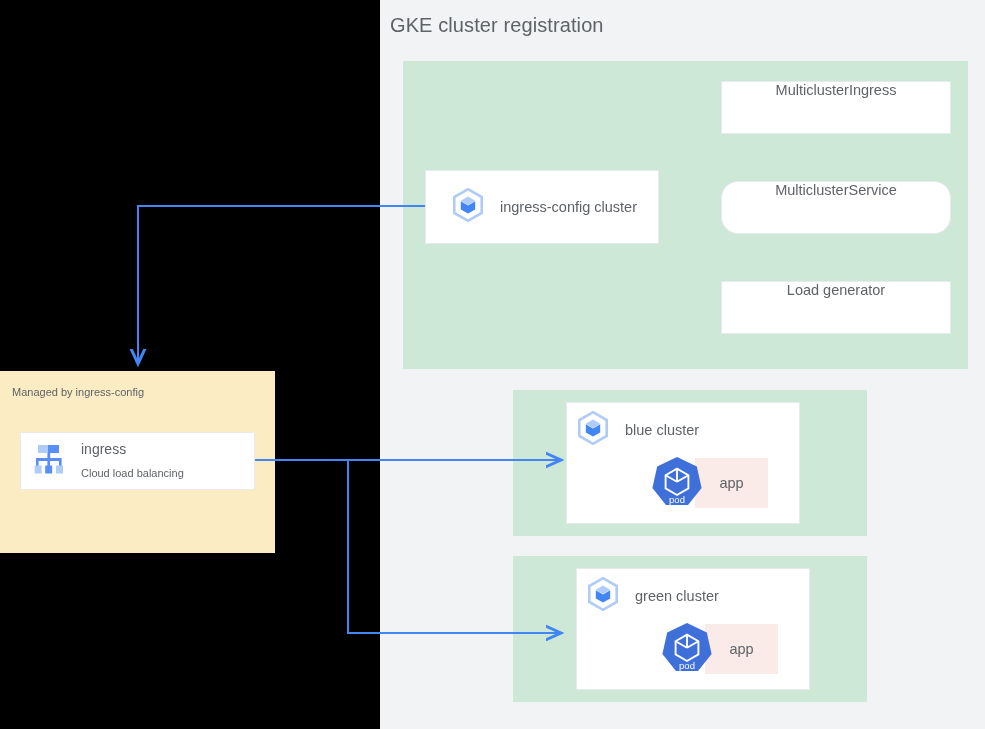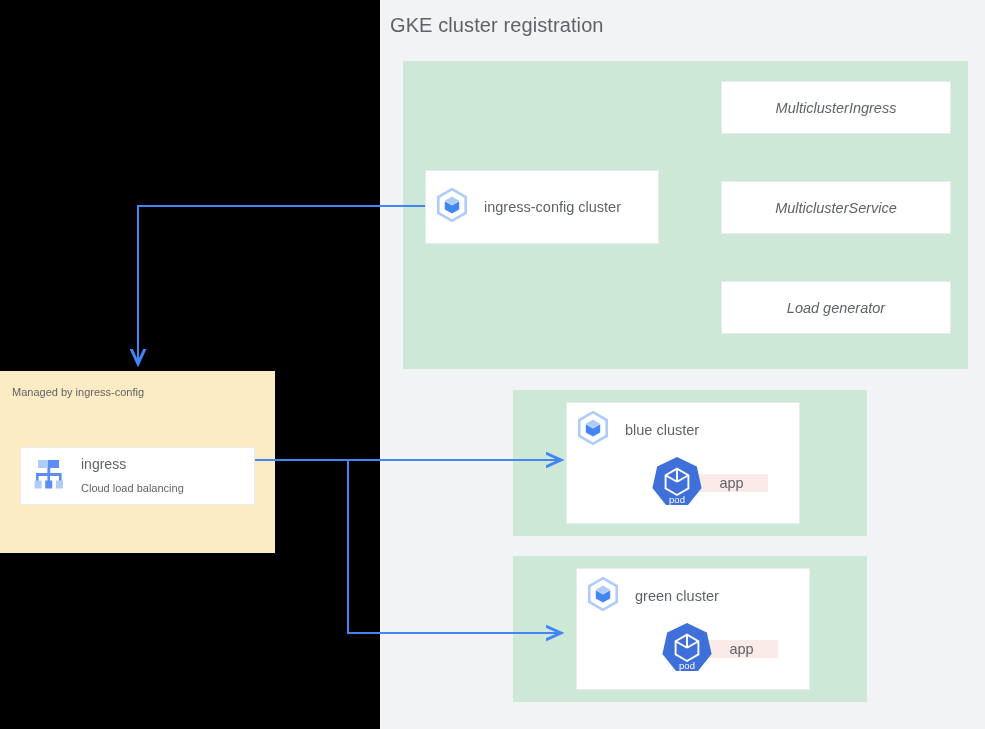--- a/index.html
+++ b/index.html
@@ -47,34 +47,32 @@
     box-sizing: border-box;
   }
   .card-label {
     font-size: 14.5px;
     color: #5f6368;
     white-space: nowrap;
   }
   
   .res-box {
     display: flex;
-    align-items: center;
     justify-content: center;
-    font-style: italic;
   }
   #box-mci { left: 721px; top: 81px;  width: 230px; height: 53px; }
-  #box-mcs { left: 721px; top: 181px; width: 230px; height: 53px; }
+  #box-mcs { left: 721px; top: 181px; width: 230px; height: 53px; border-radius: 17px; }
   #box-lg  { left: 721px; top: 281px; width: 230px; height: 53px; }
 
   
   #card-ingress-config {
     left: 425px; top: 170px; width: 234px; height: 74px;
     display: flex;
     align-items: center;
-    padding-left: 7px;
+    padding-left: 23px;
   }
   #card-ingress-config .card-label { margin-left: 13px; }
 
   
   #card-blue-cluster  { left: 566px; top: 402px; width: 234px; height: 122px; }
   #card-green-cluster { left: 576px; top: 568px; width: 234px; height: 122px; }
   .cluster-card .cluster-head {
     position: absolute;
     left: 7px; top: 6px;
     display: flex;
@@ -84,21 +82,21 @@
   .cluster-card .cluster-head .card-label { margin-left: 13px; }
 
   
   .pod-row {
     position: absolute;
     left: 82px; top: 52px;
     display: flex;
     align-items: center;
   }
   .app-chip {
-    width: 73px; height: 18px;
+    width: 73px; height: 50px;
     background: #faeae8;
     display: flex;
     align-items: center;
     justify-content: center;
     margin-left: -10px;
   }
   .app-chip span {
     font-size: 14.5px;
     color: #5f6368;
   }
@@ -116,21 +114,20 @@
     left: 12px; top: 386px;
     font-size: 11px;
     color: #5f6368;
     white-space: nowrap;
   }
   #card-lb {
     left: 20px; top: 432px; width: 235px; height: 58px;
     display: flex;
     align-items: center;
     padding-left: 8px;
-    margin-top: 15px;
   }
   .lb-text {
     margin-left: 12px;
     display: flex;
     flex-direction: column;
     justify-content: center;
   }
   .lb-text .l1 { font-size: 14px; color: #5f6368; line-height: 19px; }
   .lb-text .l2 { font-size: 11px; color: #5f6368; line-height: 20px; margin-top: 4px; }
 

